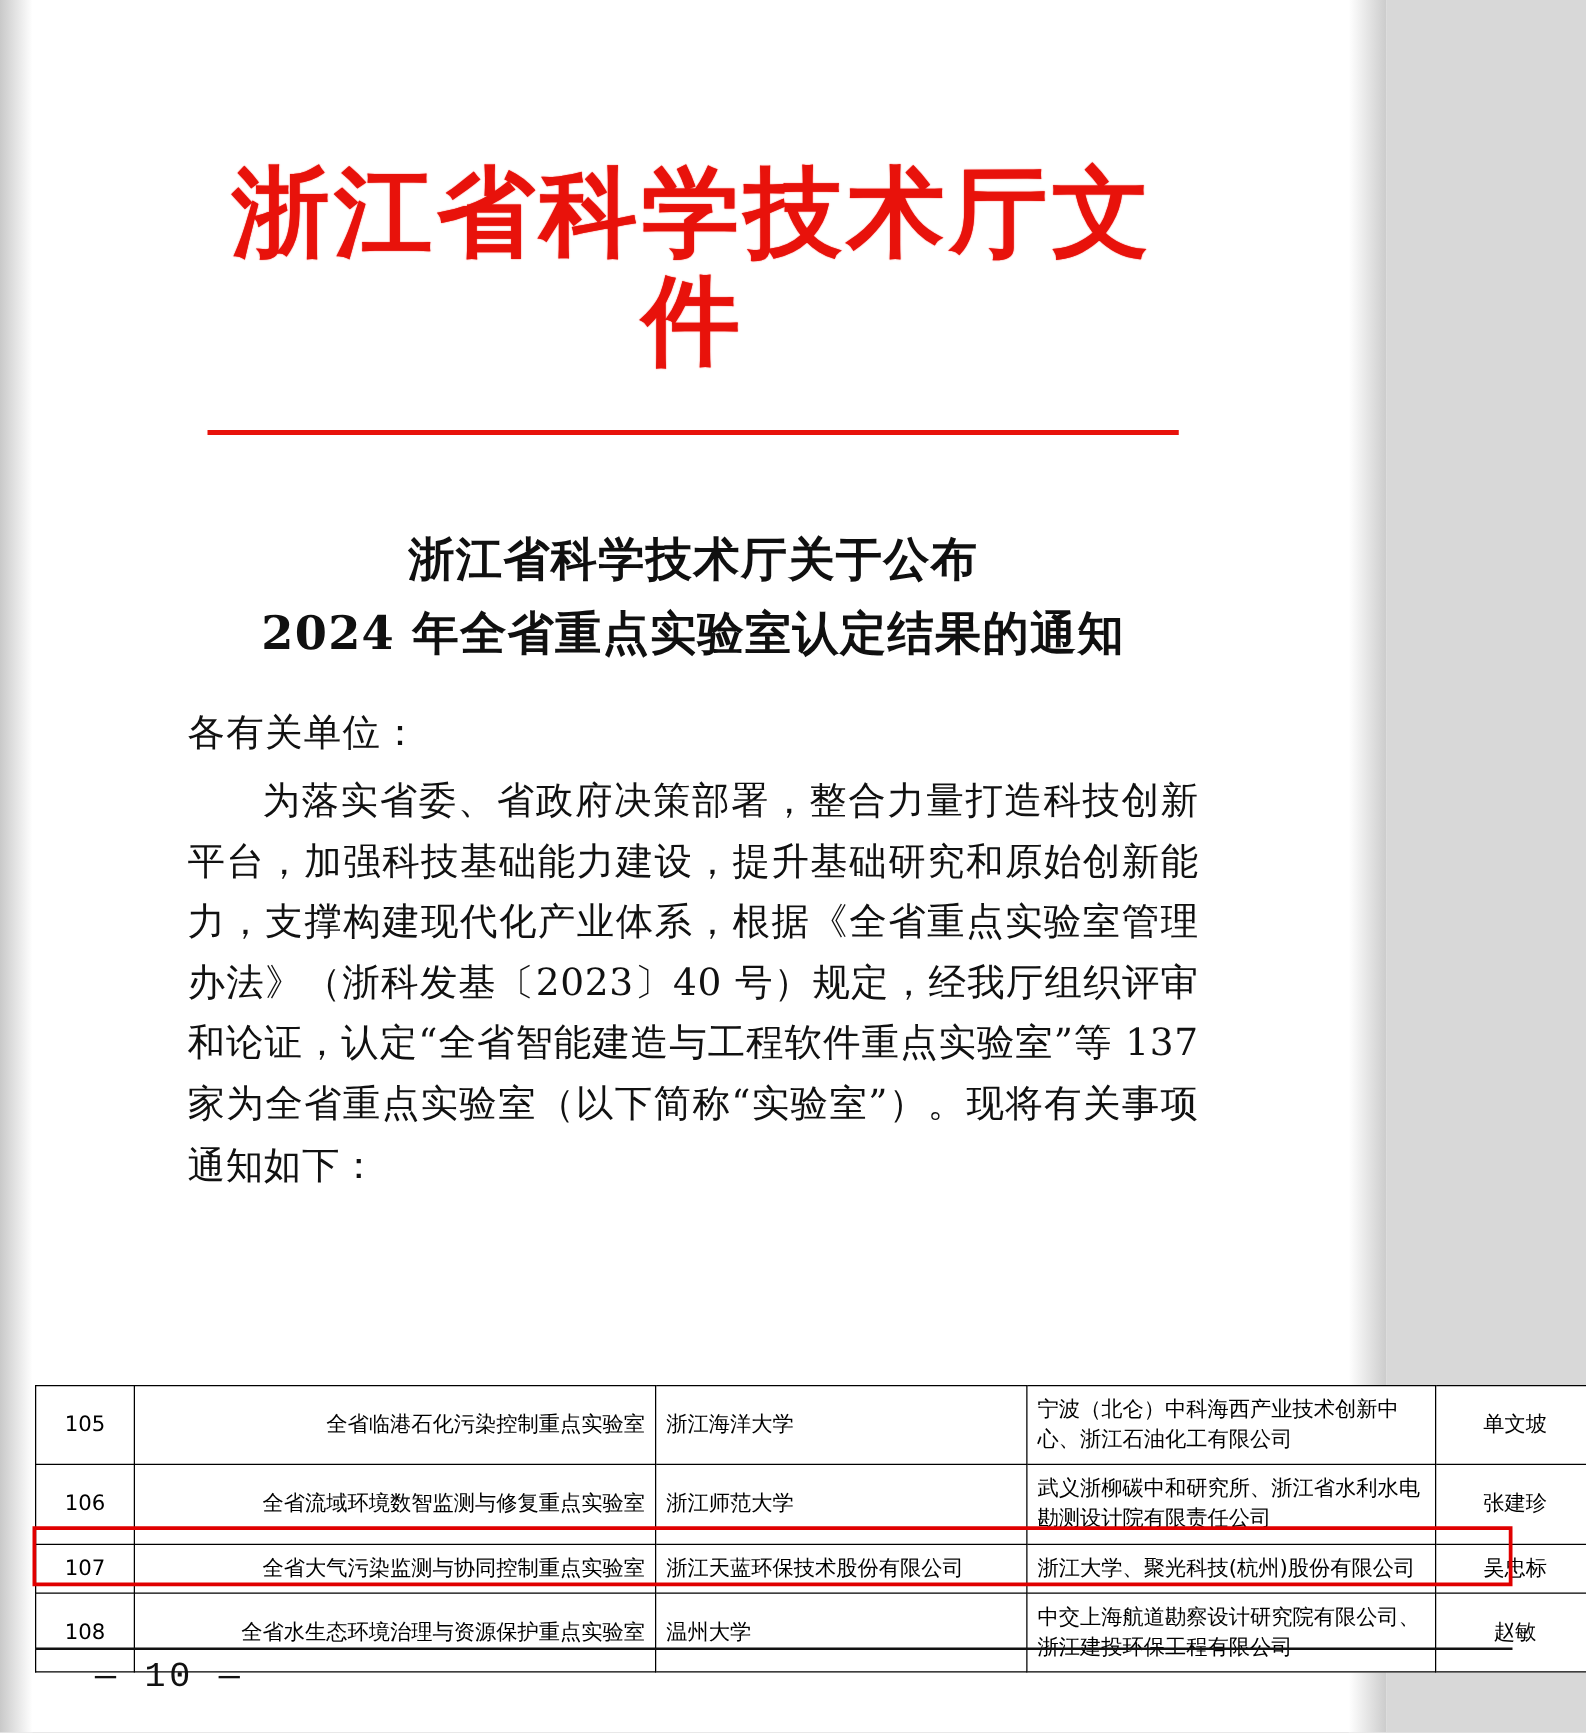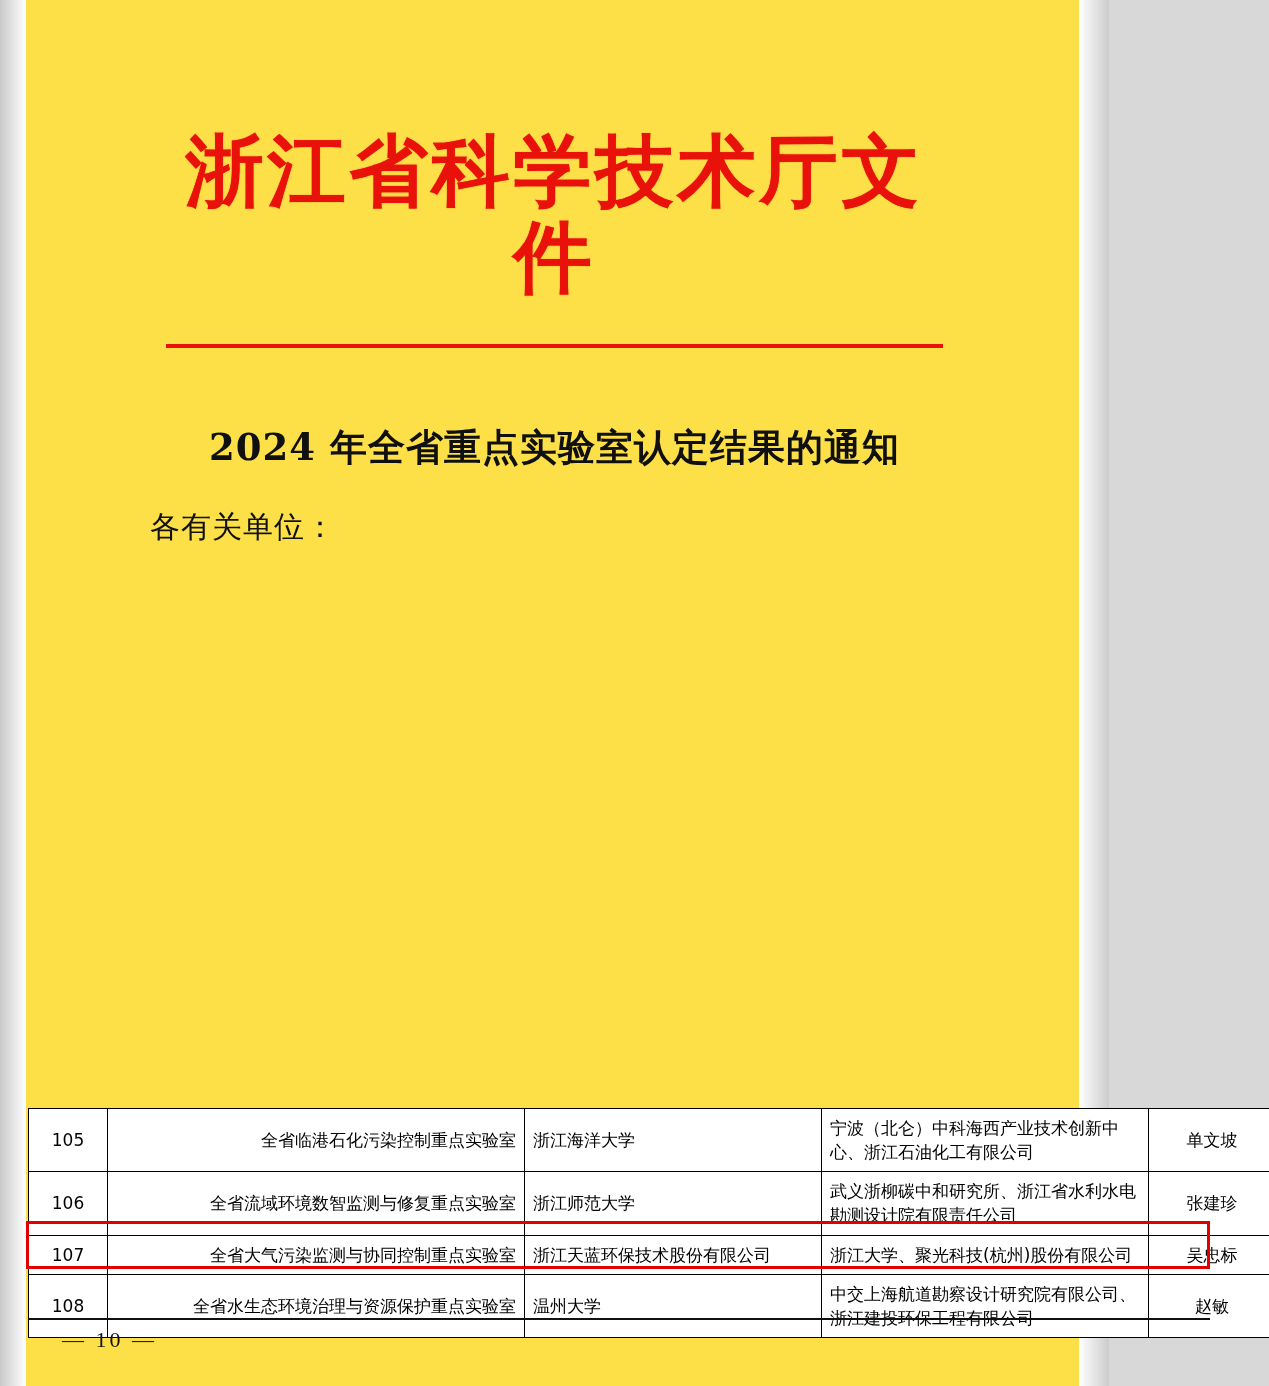--- a/index.html
+++ b/index.html
@@ -12,21 +12,21 @@
     height: 1386px;
     font-family: "Liberation Serif", serif;
     position: relative;
     overflow: hidden;
   }
   .page {
     position: absolute;
     left: 0; top: 0;
     width: 1109px;
     height: 1386px;
-    background: #fde047;
+    background: #ffffff;
   }
   
   .page::before {
     content: "";
     position: absolute;
     left: 0; top: 0; bottom: 0;
     width: 26px;
     background: linear-gradient(to right, #c9c9c9, #ffffff);
   }
   .page::after {
@@ -147,46 +147,48 @@
     position: absolute;
     left: 28px;
     top: 1318px;
     width: 1182px;
     height: 2px;
     background: #111;
     z-index: 5;
   }
   .page-number {
     position: absolute;
-    left: 62px;
+    left: 76px;
     top: 1327px;
-    font-size: 22px;
+    font-size: 28px;
     color: #111;
     letter-spacing: 3px;
     z-index: 6;
-    font-family: Liberation Serif, serif;
+    font-family: Liberation Mono, monospace;
   }
 </style>
 </head>
 <body>
 
 <div class="page">
   <div class="content">
 
     <div class="doc-title">浙江省科学技术厅文件</div>
 
 
     <div class="red-rule"></div>
 
     <div class="notice-title">
+      <div>浙江省科学技术厅关于公布</div>
       <div>2024 年全省重点实验室认定结果的通知</div>
     </div>
 
     <div class="salutation">各有关单位：</div>
 
+    <div class="body-para">为落实省委、省政府决策部署，整合力量打造科技创新平台，加强科技基础能力建设，提升基础研究和原始创新能力，支撑构建现代化产业体系，根据《全省重点实验室管理办法》（浙科发基〔2023〕40 号）规定，经我厅组织评审和论证，认定“全省智能建造与工程软件重点实验室”等 137 家为全省重点实验室（以下简称“实验室”）。现将有关事项通知如下：</div>
 
   </div>
 
   <div class="table-wrap">
     <table class="labs">
       <tbody>
         <tr>
           <td class="c-no">105</td>
           <td class="c-name">全省临港石化污染控制重点实验室</td>
           <td class="c-unit">浙江海洋大学</td>

